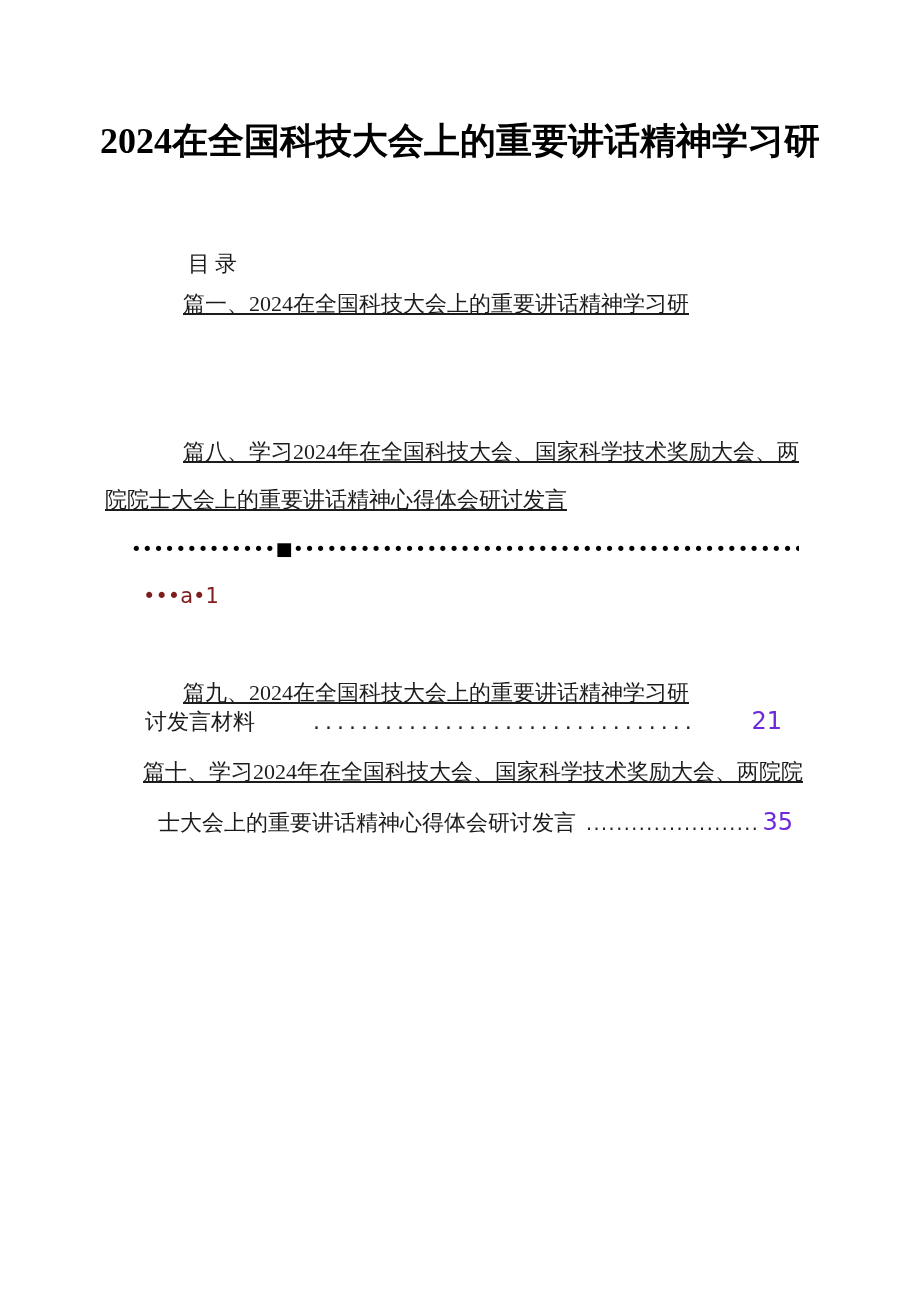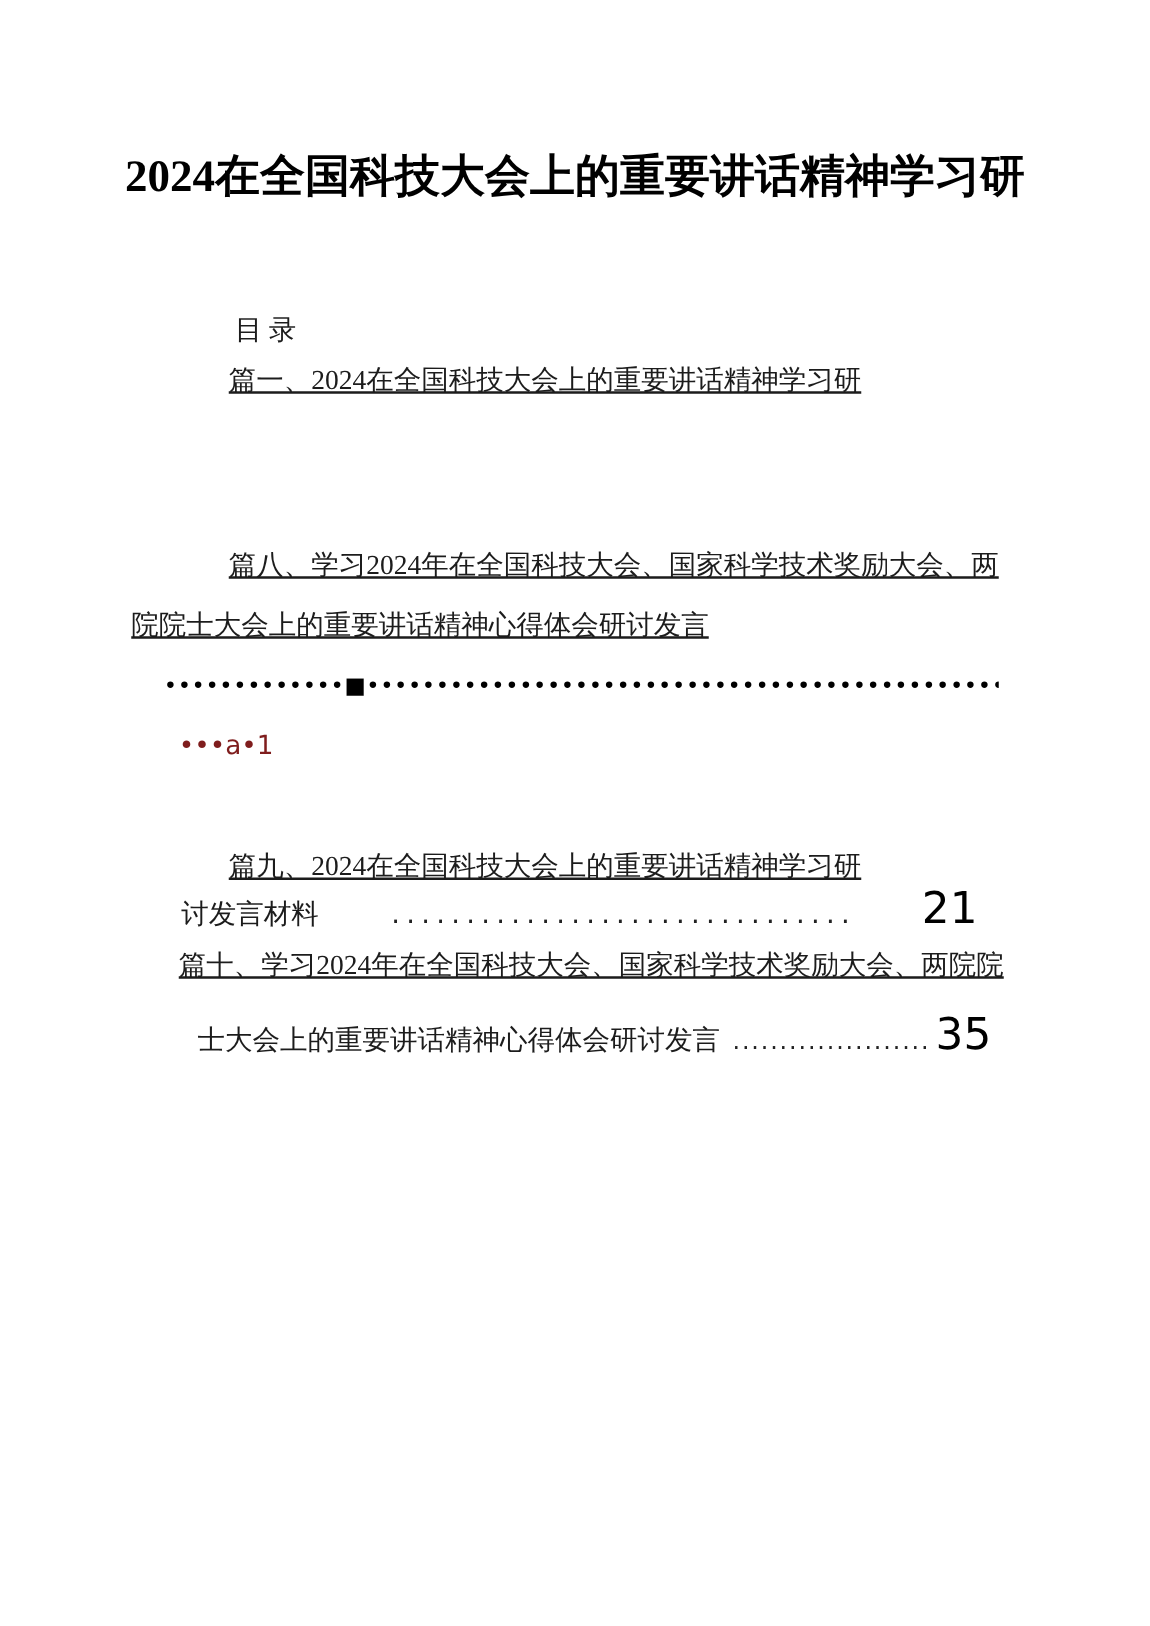--- a/index.html
+++ b/index.html
@@ -62,22 +62,22 @@
     white-space: nowrap;
     font-family: "DejaVu Sans", sans-serif;
     color: #222222;
     margin: 0 4px 0 10px;
   }
   .toc-row .dots.wide { font-size: 22px; letter-spacing: 5px; }
   .toc-row .dots.dense { font-size: 19px; letter-spacing: 1.5px; }
   .toc-row .pagenum {
     flex: 0 0 auto;
     font-family: "DejaVu Sans", sans-serif;
-    font-size: 35px;
-    color: #000000;
+    font-size: 24px;
+    color: #6d28d9;
   }
 </style>
 </head>
 <body>
 
 <div class="page">
 
   <div class="abs doc-title">
     <div>2024在全国科技大会上的重要讲话精神学习研</div>
   </div>

